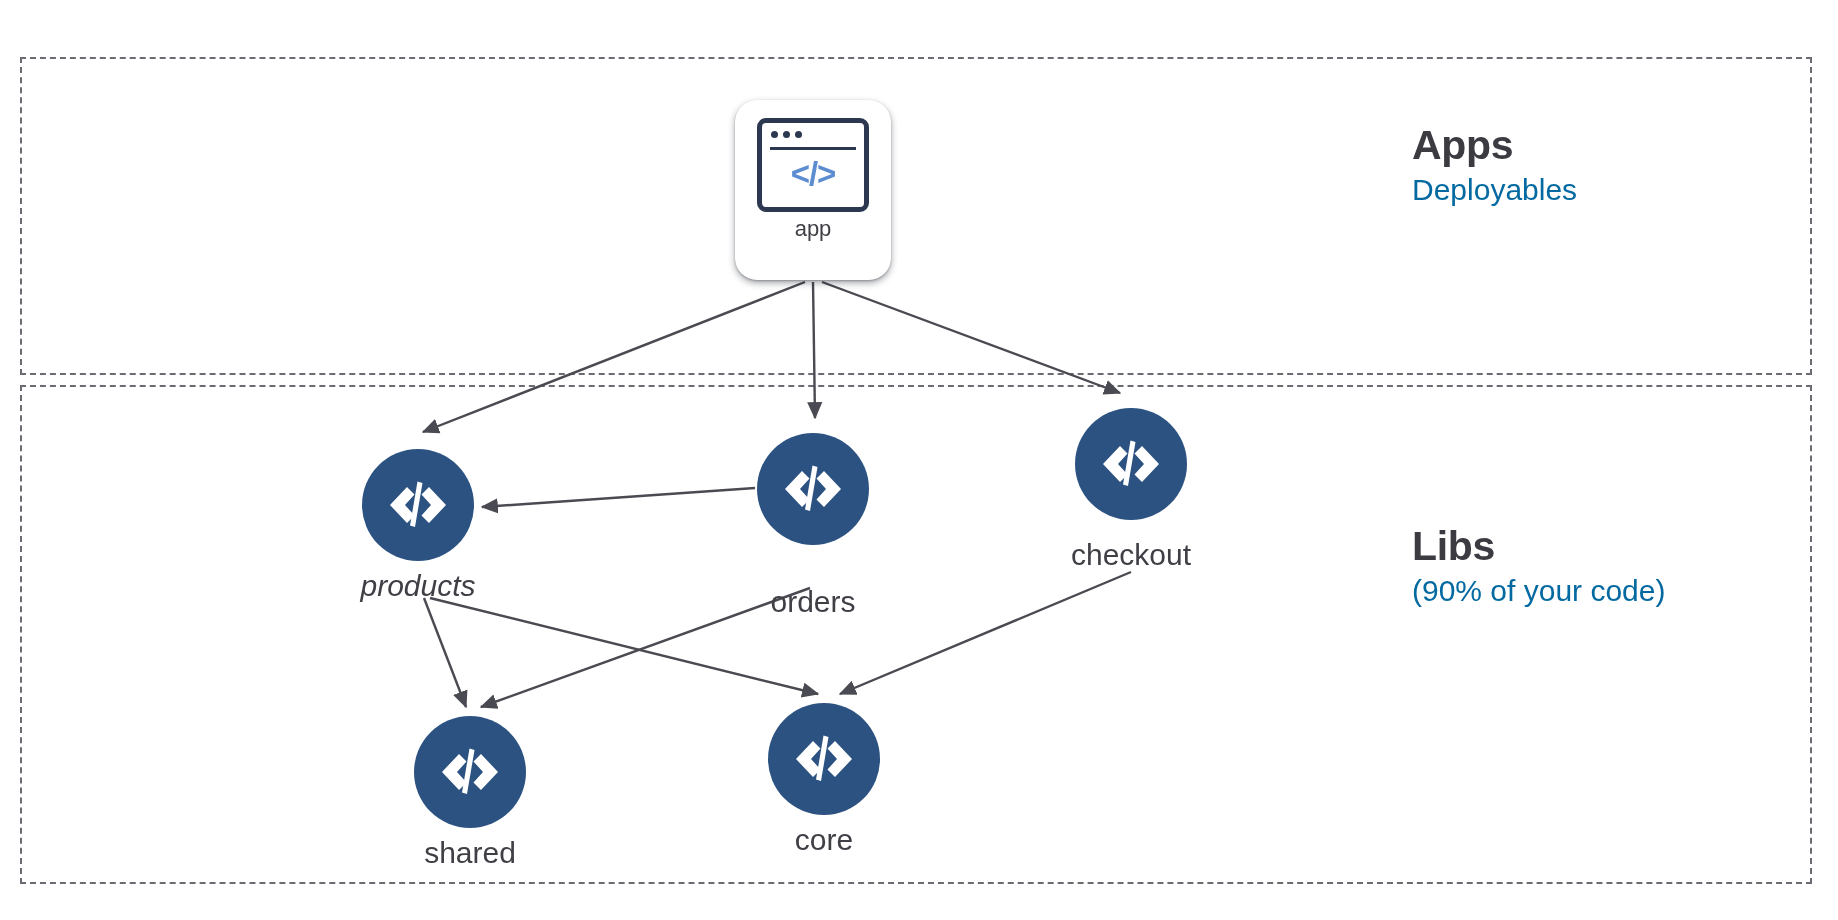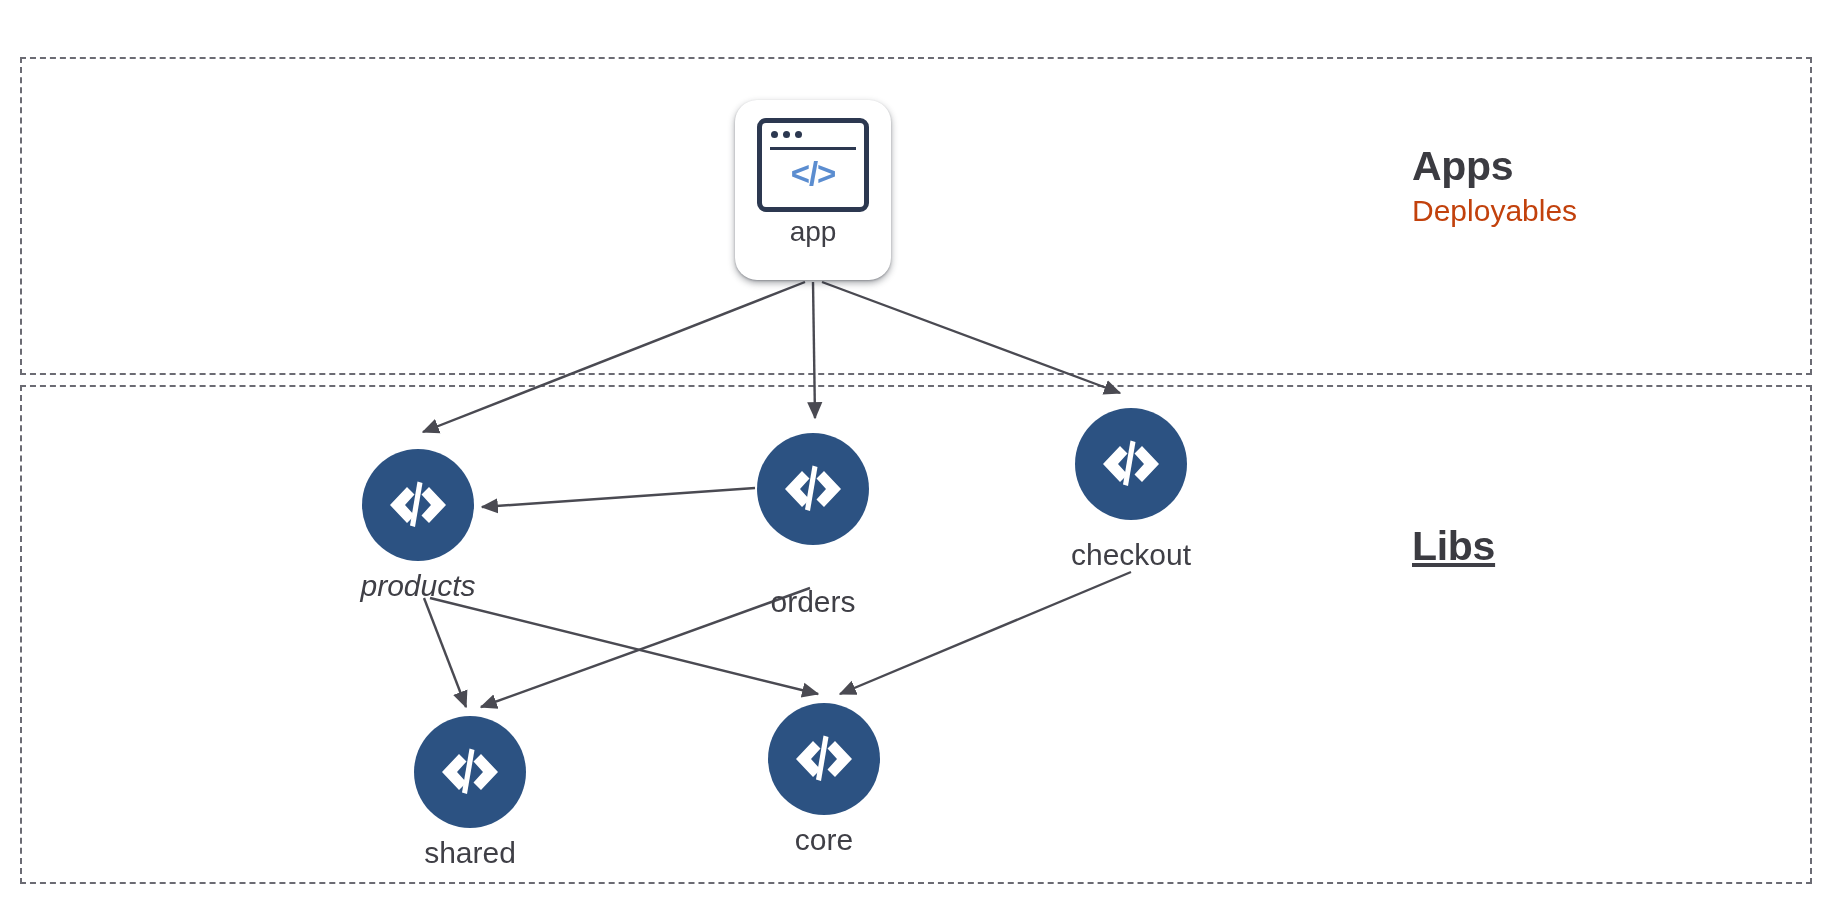--- a/index.html
+++ b/index.html
@@ -36,25 +36,25 @@
     font-size: 41px;
     font-weight: bold;
     letter-spacing: -0.3px;
     line-height: 1.05;
     color: #3b3b41;
   }
   .zone-sub {
     font-size: 30px;
     font-weight: normal;
     line-height: 1.25;
-    color: #c2410c;
+    color: #0369a1;
     margin-top: 4px;
   }
-  #caption-apps { left: 1412px; top: 145px; }
-  #caption-libs { left: 1412px; top: 525px; text-decoration: underline; }
+  #caption-apps { left: 1412px; top: 124px; }
+  #caption-libs { left: 1412px; top: 525px; }
 
   
   #edges {
     position: absolute;
     left: 0; top: 0;
     width: 1838px; height: 920px;
     pointer-events: none;
   }
 
   
@@ -113,21 +113,21 @@
     text-align: center;
     font-family: "Liberation Sans", sans-serif;
     font-size: 33px;
     font-weight: bold;
     color: #5b8dd0;
     letter-spacing: -1px;
     line-height: 1;
   }
   #app-label {
     margin-top: 6px;
-    font-size: 28px;
+    font-size: 22px;
     color: #3f3f46;
     line-height: 1;
   }
 
   
   .lib-node {
     position: absolute;
     width: 0; height: 0;
   }
   .lib-circle {
@@ -247,15 +247,16 @@
     <div class="lib-label" style="top:122px;text-align:center;">core</div>
   </div>
 
   <div class="zone-caption" id="caption-apps">
     <div class="zone-title">Apps</div>
     <div class="zone-sub">Deployables</div>
   </div>
 
   <div class="zone-caption" id="caption-libs">
     <div class="zone-title">Libs</div>
+    <div class="zone-sub">(90% of your code)</div>
   </div>
 
 </div>
 
 </body></html>

